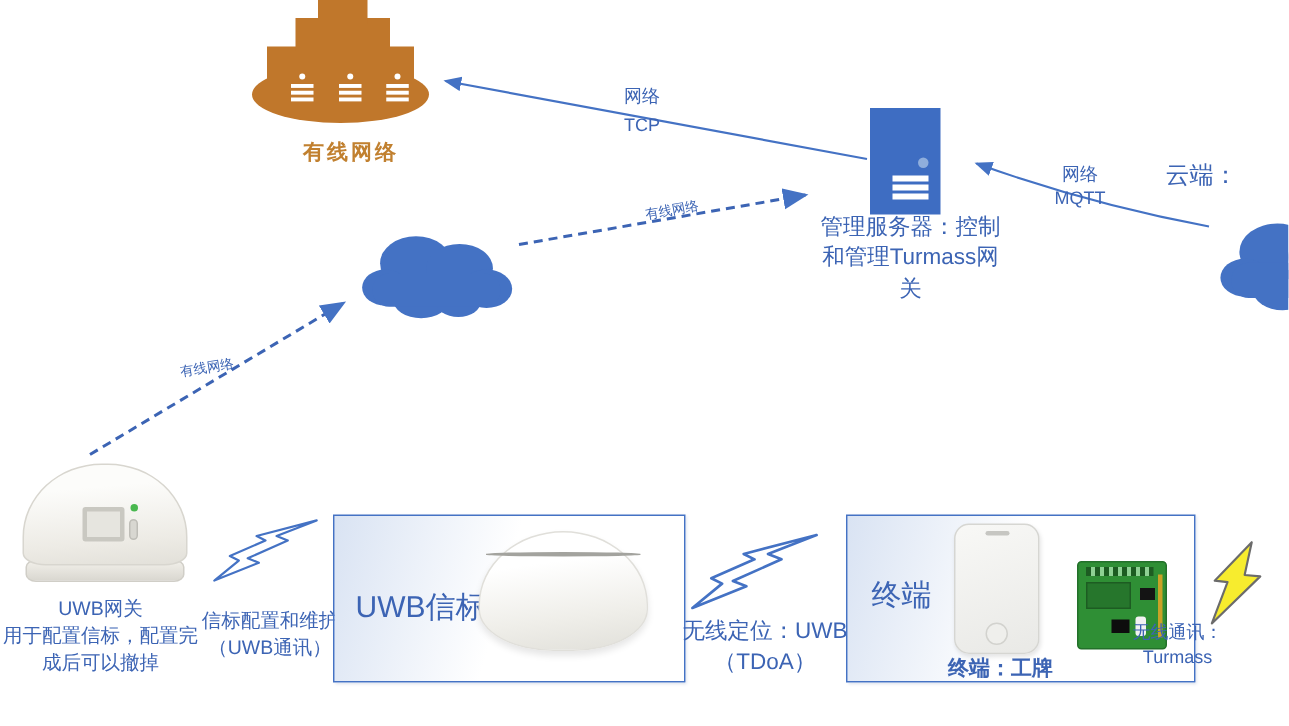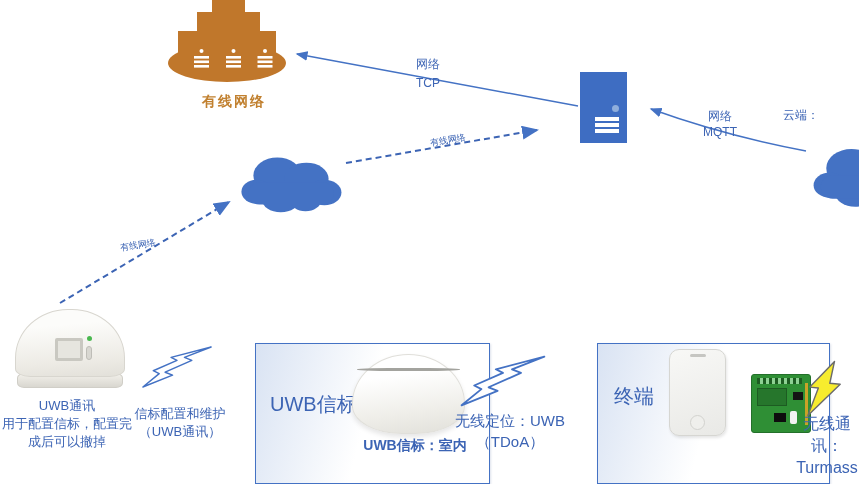--- a/index.html
+++ b/index.html
@@ -22,42 +22,41 @@
   
   .lbl {
     position:absolute; color:#3C64B4; text-align:center;
     white-space:pre-line; line-height:1.38;
   }
   .lbl-platform { left:174px; top:92px;  width:120px; color:#C1802F; font-size:14px; font-weight:600; letter-spacing:2px; }
   .lbl-tcp      { left:397px; top:55px;  width:62px;  font-size:12px; line-height:1.6; }
   .lbl-mqtt     { left:689px; top:108px; width:62px;  font-size:12px; line-height:1.35; }
   .lbl-server   { left:531px; top:142px; width:152px; font-size:15px; line-height:1.36; }
   .lbl-cloud-l  { left:222px; top:223px; width:146px; font-size:13px; }
-  .lbl-cloud-r  { left:776px; top:107px; width:50px;  font-size:12px; }
+  .lbl-cloud-r  { left:776px; top:107px; width:50px;  font-size:16px; }
   .lbl-wired    { font-size:9px; white-space:nowrap; }
   .lbl-wired-up { left:430px; top:134px; transform:rotate(-10deg); }
   .lbl-wired-lo { left:120px; top:239px; transform:rotate(-9deg); }
   .lbl-gateway  { left:0;     top:397px; width:134px; font-size:13px; }
   .lbl-bconfig  { left:131px; top:405px; width:98px;  font-size:13px; }
   .lbl-pos      { left:452px; top:411px; width:116px; font-size:15px; }
-  .lbl-turmass  { left:794px; top:413px; width:66px;  font-size:16px; }
+  .lbl-turmass  { left:752px; top:413px; width:66px;  font-size:12px; }
 
   
   .server { left:580px; top:72px; width:47px; height:71px; background:#3E6DC2; }
   .server .dot { position:absolute; left:32px; top:33px; width:7px; height:7px; border-radius:50%; background:#8FAEDC; }
   .server .bar { position:absolute; left:15px; width:24px; height:3.5px; background:#fff; }
   .server .b1 { top:45px; } .server .b2 { top:51px; } .server .b3 { top:57px; }
 
   
   .dbox {
-    position:absolute; width:235px; height:141px;
+    position:absolute; width:235px; height:112px;
     border:1px solid #4472C4;
     background: linear-gradient(105deg, #d9e3f3 0%, #ffffff 48%);
     box-shadow: 1px 1px 2px rgba(120,140,180,0.25);
-    margin-left: 33px;
   }
   .box-beacon   { left:222px; top:343px; }
   .box-terminal { left:564px; top:343px; width:233px; }
   .box-title { position:absolute; font-size:20px; color:#3C64B4; font-weight:500; }
   .caption { position:absolute; top:93px; font-size:14px; font-weight:600; color:#3C64B4; text-align:center; }
 
   
   .gateway { left:15px; top:309px; width:110px; height:80px; }
   .gw-body {
     position:absolute; left:0; top:0; width:110px; height:68px;
@@ -150,20 +149,23 @@
     </g>
   </svg>
   <div class="lbl lbl-platform">有线网络</div>
 
   <div class="abs server">
     <div class="dot"></div>
     <div class="bar b1"></div>
     <div class="bar b2"></div>
     <div class="bar b3"></div>
   </div>
+  <div class="lbl lbl-server">管理服务器：控制
+和管理Turmass网
+关</div>
 
   <svg class="abs" style="left:238px;top:150px" width="106" height="68" viewBox="0 0 124 76">
     <g fill="#4472C4">
       <ellipse cx="46" cy="28" rx="28" ry="21"></ellipse>
       <ellipse cx="80" cy="32" rx="26" ry="19"></ellipse>
       <ellipse cx="22" cy="47" rx="18" ry="14"></ellipse>
       <ellipse cx="101" cy="48" rx="20" ry="15"></ellipse>
       <ellipse cx="50" cy="56" rx="22" ry="15"></ellipse>
       <ellipse cx="79" cy="57" rx="18" ry="13"></ellipse>
       <rect x="12" y="36" width="100" height="26" rx="13"></rect>
@@ -190,36 +192,35 @@
   <div class="lbl lbl-wired lbl-wired-up">有线网络</div>
   <div class="lbl lbl-wired lbl-wired-lo">有线网络</div>
 
   <div class="abs gateway">
     <div class="gw-base"></div>
     <div class="gw-body"></div>
     <div class="gw-port"></div>
     <div class="gw-led"></div>
     <div class="gw-pill"></div>
   </div>
-  <div class="lbl lbl-gateway">UWB通讯
+  <div class="lbl lbl-gateway">UWB网关
 用于配置信标，配置完
 成后可以撤掉</div>
 
   <svg class="abs" style="left:138px;top:344px" width="78" height="46" viewBox="0 0 100 62">
     <polygon points="96,4 60,18 70,22 34,38 44,42 4,58 26,40 18,36 50,22 42,18" fill="#ffffff" stroke="#4472C4" stroke-width="2" stroke-linejoin="round"></polygon>
   </svg>
   <div class="lbl lbl-bconfig">信标配置和维护
 （UWB通讯）</div>
 
   <div class="dbox box-beacon">
     <div class="box-title" style="left:14px;top:47px">UWB信标</div>
     <div class="dome">
       <div class="dome-ring"></div>
     </div>
-    <div class="caption" style="left:89px;width:140px">UWB信标：室内</div>
   </div>
 
   <svg class="abs" style="left:458px;top:351px" width="90" height="60" viewBox="0 0 100 62">
     <polygon points="96,4 60,18 70,22 34,38 44,42 4,58 26,40 18,36 50,22 42,18" fill="#ffffff" stroke="#4472C4" stroke-width="2" stroke-linejoin="round"></polygon>
   </svg>
   <div class="lbl lbl-pos">无线定位：UWB
 （TDoA）</div>
 
   <div class="dbox box-terminal">
     <div class="box-title" style="left:16px;top:39px">终端</div>
@@ -228,20 +229,21 @@
       <div class="badge-btn"></div>
     </div>
     <div class="pcb">
       <div class="pcb-pins"></div>
       <div class="pcb-shield"></div>
       <div class="pcb-chip1"></div>
       <div class="pcb-chip2"></div>
       <div class="pcb-cap"></div>
       <div class="pcb-gold"></div>
     </div>
+    <div class="caption" style="left:52px;width:100px">终端：工牌</div>
   </div>
 
   <svg class="abs" style="left:806px;top:360px" width="38" height="58" viewBox="0 0 40 58">
     <polygon points="30,0 4,27 13,28 2,57 36,24 25,23" fill="#F7EC2E" stroke="#6b6b6b" stroke-width="1.5" stroke-linejoin="round"></polygon>
   </svg>
   <div class="lbl lbl-turmass">无线通讯：
 Turmass</div>
 
 </div>
 

